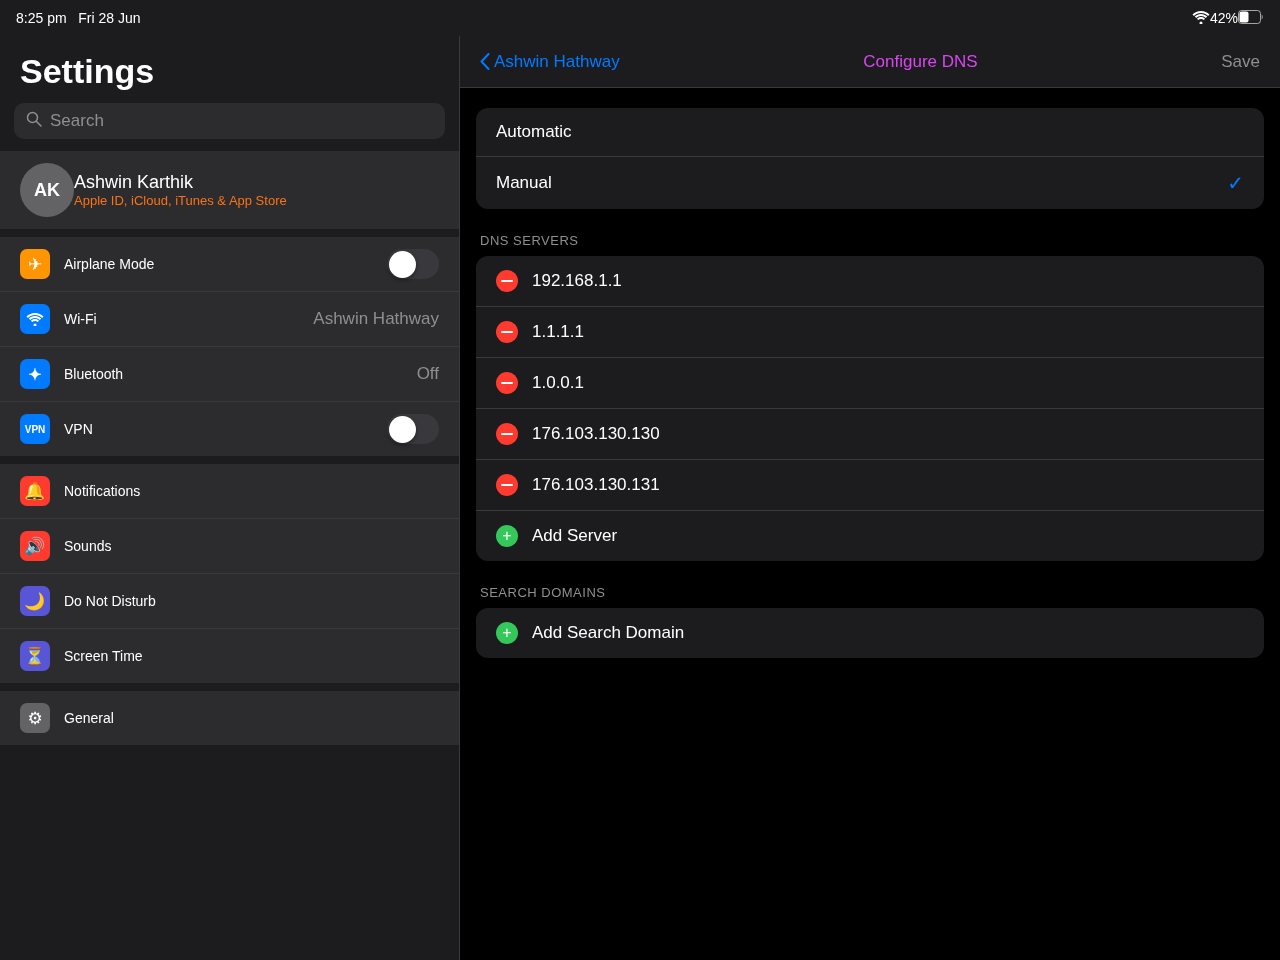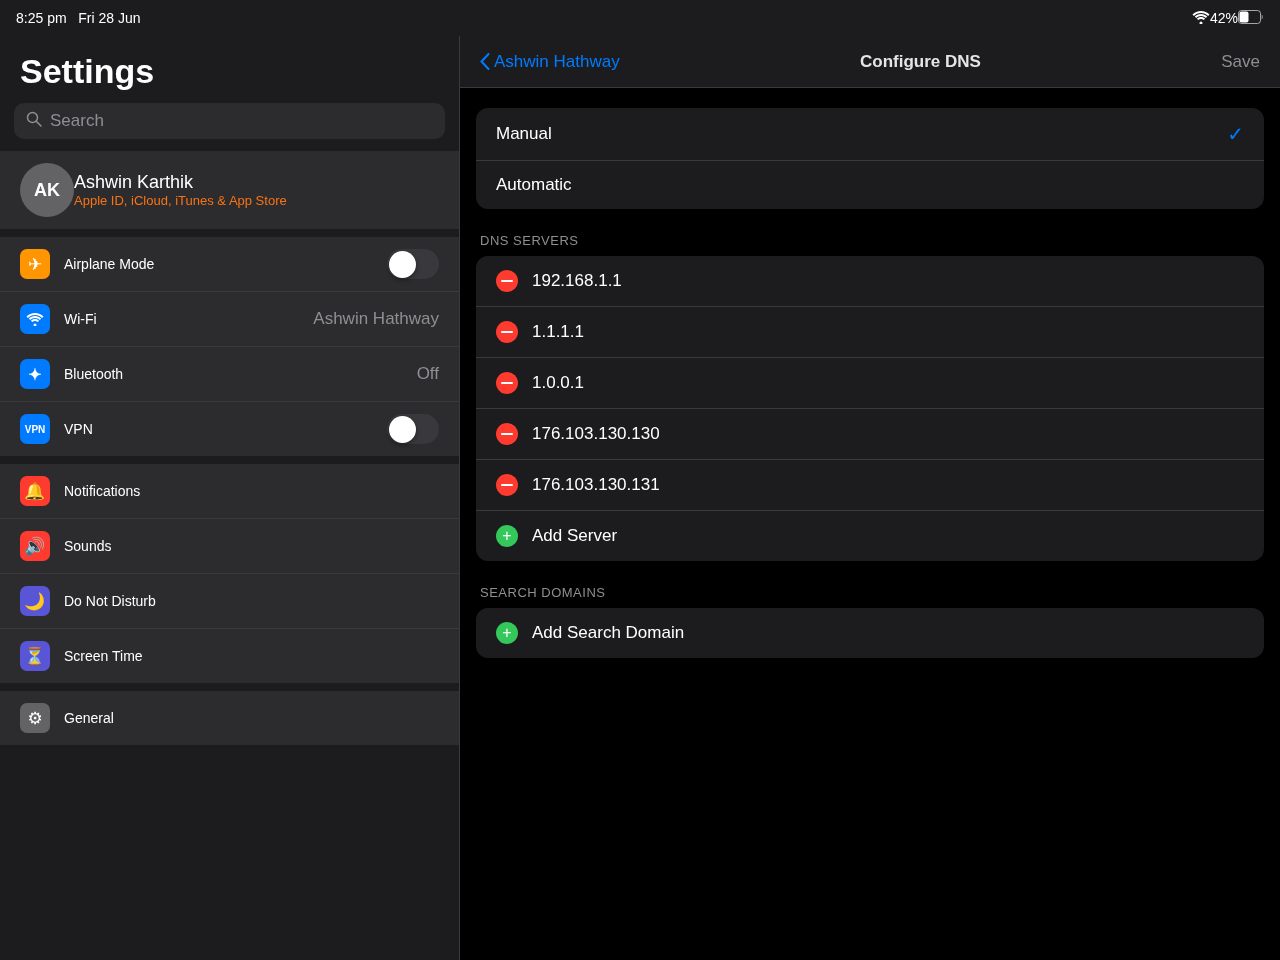--- a/index.html
+++ b/index.html
@@ -180,22 +180,22 @@
     .nav-back {
       display: flex;
       align-items: center;
       gap: 4px;
       color: #007aff;
       font-size: 17px;
       cursor: pointer;
     }
     .nav-title {
       font-size: 17px;
-      font-weight: 700;
-      color: #e5e5e5;
+      font-weight: 400;
+      color: #d946ef;
     }
     .nav-save {
       font-size: 17px;
       color: #8e8e93;
       cursor: pointer;
     }
 
     
     .content {
       padding: 20px 16px;
@@ -420,26 +420,26 @@
         <span>Ashwin Hathway</span>
       </div>
       <div class="nav-title">Configure DNS</div>
       <div class="nav-save">Save</div>
     </div>
 
     <div class="content">
 
       <div class="options-group">
         <div class="option-row">
+          <span>Automatic</span>
+        </div>
+        <div class="option-row">
           <span>Manual</span>
           <span class="check-mark">✓</span>
         </div>
-        <div class="option-row">
-          <span>Automatic</span>
-        </div>
       </div>
 
       <div>
         <div class="section-label">DNS SERVERS</div>
         <div class="dns-group">
           <div class="dns-row">
             <div class="minus-btn"></div>
             <span>192.168.1.1</span>
           </div>
           <div class="dns-row">

